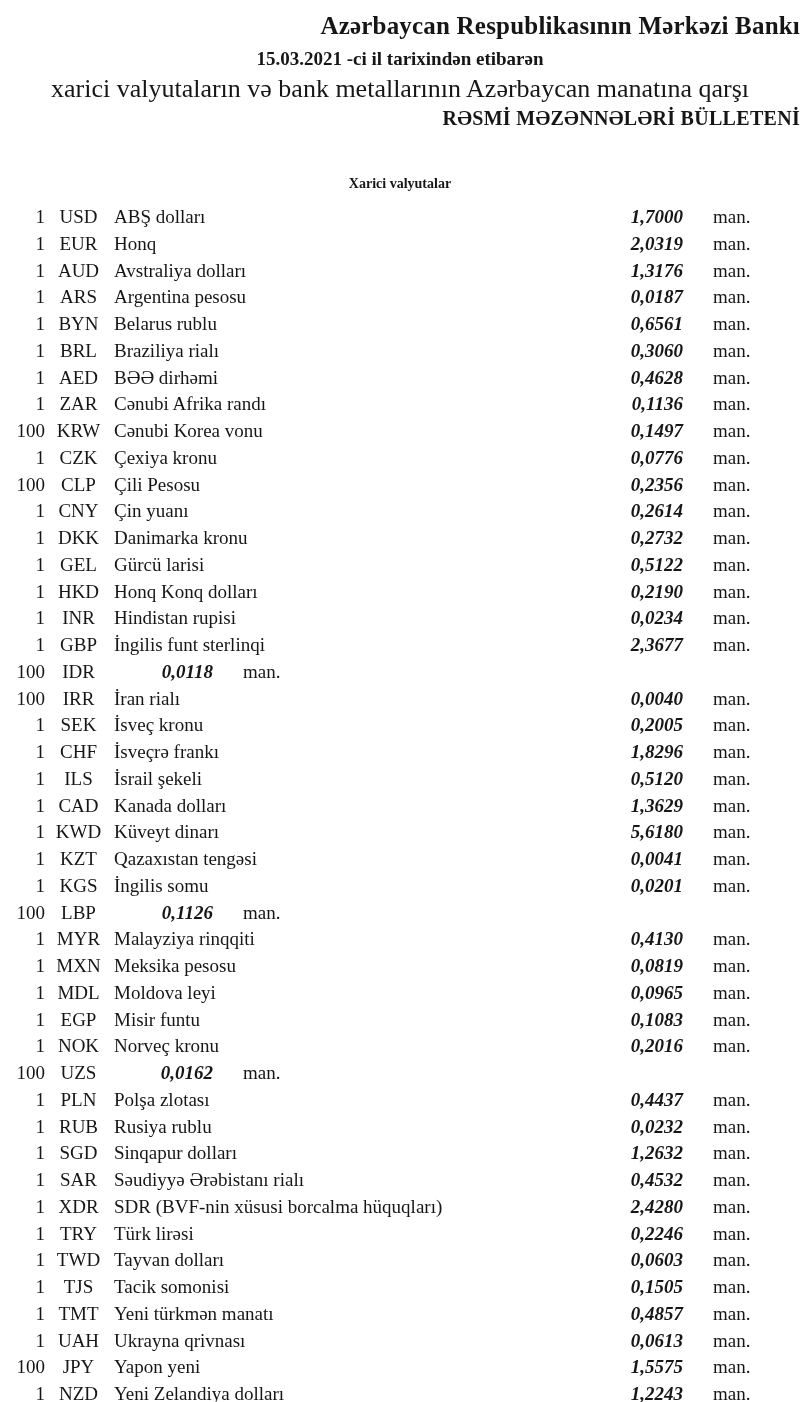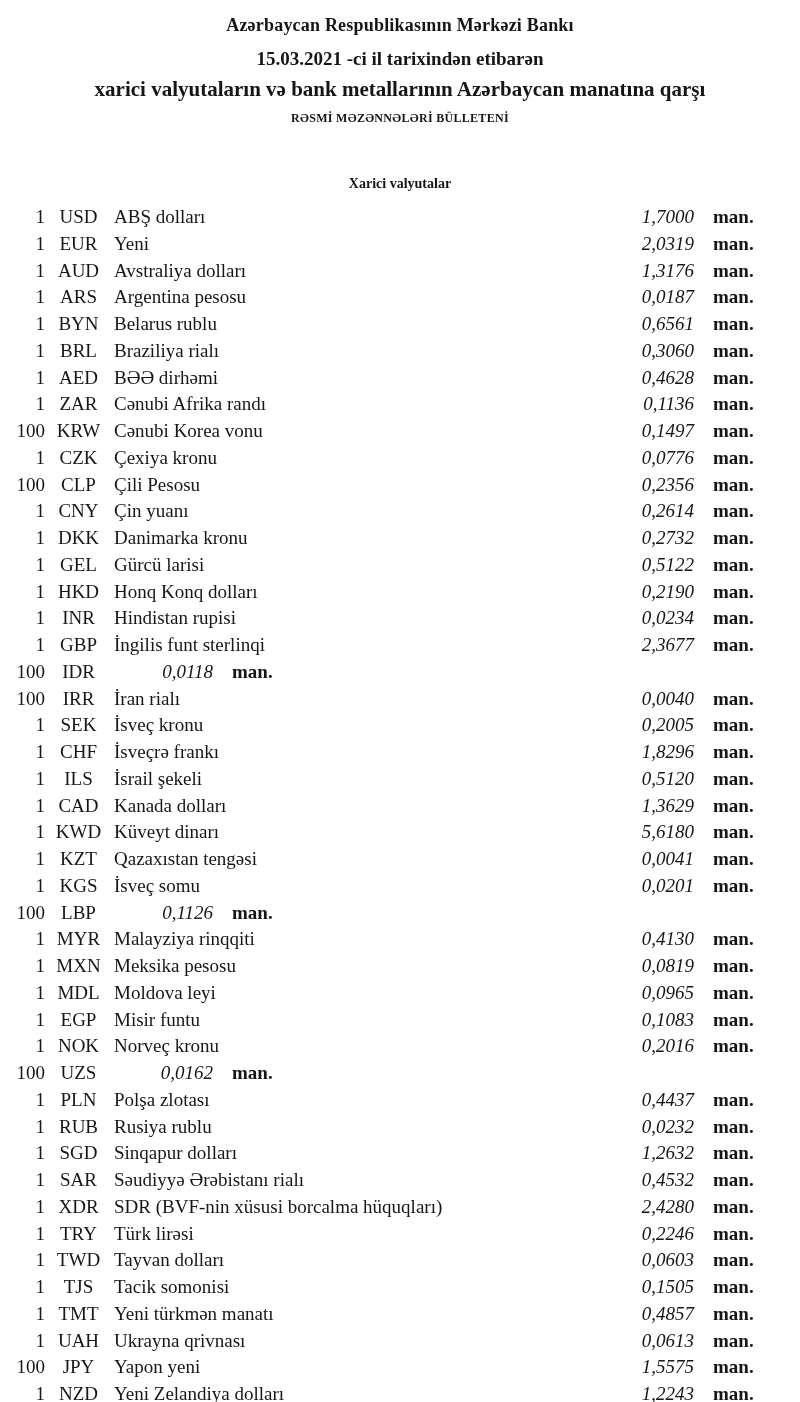--- a/index.html
+++ b/index.html
@@ -17,40 +17,42 @@
   .page {
     width: 800px;
     height: 1402px;
     box-sizing: border-box;
     padding-top: 7px;
   }
   .header {
     text-align: center;
   }
   .title {
-    font-size: 18px;
+    font-size: 25px;
     font-weight: bold;
     line-height: 37px;
     letter-spacing: 0.2px;
+    text-align: right;
   }
   .date-line {
     font-size: 19px;
     font-weight: bold;
     line-height: 30px;
   }
   .subtitle {
-    font-size: 21px;
-    font-weight: bold;
+    font-size: 26px;
+    font-weight: normal;
     line-height: 30px;
   }
   .bulletin-line {
-    font-size: 12px;
+    font-size: 20px;
     font-weight: bold;
     line-height: 28px;
     letter-spacing: 0.3px;
+    text-align: right;
   }
   .section-title {
     margin-top: 41px;
     text-align: center;
     font-size: 14px;
     font-weight: bold;
     line-height: 22px;
   }
   .rates-table {
     margin-top: 11px;
@@ -75,31 +77,30 @@
   .name {
     flex: 1;
     padding-left: 2px;
     text-align: left;
     white-space: nowrap;
     overflow: hidden;
   }
   .rate {
     width: 101px;
     text-align: right;
-    font-weight: normal;
+    font-weight: bold;
     font-style: italic;
     flex: none;
   }
   .unit {
     width: 60px;
     box-sizing: content-box;
-    padding-left: 19px;
+    padding-left: 30px;
     text-align: left;
     flex: none;
-    font-weight: bold;
   }
 </style>
 </head>
 <body>
 
 <div class="page">
 
   <div class="header">
     <div class="title">Azərbaycan Respublikasının Mərkəzi Bankı</div>
     <div class="date-line">15.03.2021 -ci il tarixindən etibarən</div>
@@ -114,21 +115,21 @@
     <span class="qty">1</span>
     <span class="code">USD</span>
     <span class="name">ABŞ dolları</span>
     <span class="rate">1,7000</span>
     <span class="unit">man.</span>
   </div>
 
   <div class="row">
     <span class="qty">1</span>
     <span class="code">EUR</span>
-    <span class="name">Yeni</span>
+    <span class="name">Honq</span>
     <span class="rate">2,0319</span>
     <span class="unit">man.</span>
   </div>
 
   <div class="row">
     <span class="qty">1</span>
     <span class="code">AUD</span>
     <span class="name">Avstraliya dolları</span>
     <span class="rate">1,3176</span>
     <span class="unit">man.</span>
@@ -305,21 +306,21 @@
     <span class="qty">1</span>
     <span class="code">KZT</span>
     <span class="name">Qazaxıstan tengəsi</span>
     <span class="rate">0,0041</span>
     <span class="unit">man.</span>
   </div>
 
   <div class="row">
     <span class="qty">1</span>
     <span class="code">KGS</span>
-    <span class="name">İsveç somu</span>
+    <span class="name">İngilis somu</span>
     <span class="rate">0,0201</span>
     <span class="unit">man.</span>
   </div>
 
   <div class="row">
     <span class="qty">100</span>
     <span class="code">LBP</span>
     <span class="rate">0,1126</span>
     <span class="unit">man.</span>
   </div>

